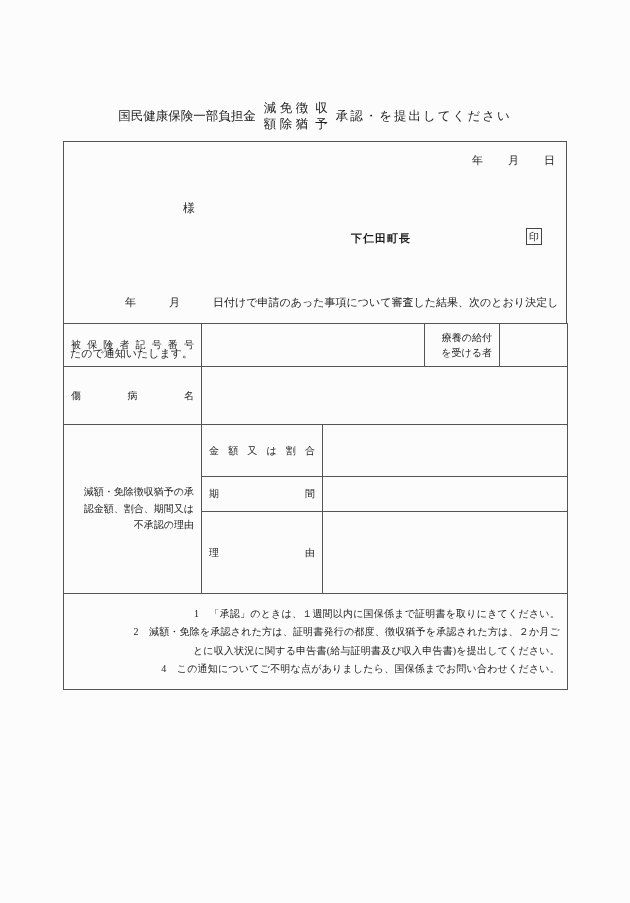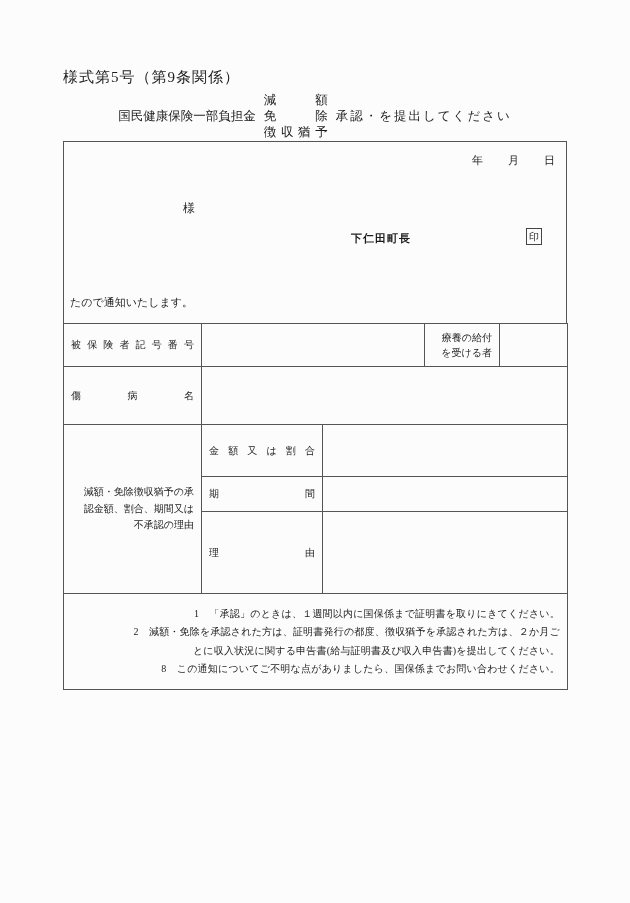--- a/index.html
+++ b/index.html
@@ -15,21 +15,21 @@
   }
   .form-number{
     position:absolute; left:63px; top:68px;
     font-size:15px; letter-spacing:1px;
   }
   .doc-title{
     position:absolute; left:63px; top:92px; width:504px; height:48px;
     display:flex; justify-content:center; align-items:center;
     font-size:12.5px; gap:8px;
   }
-  .title-options{ width:64px; display:flex; flex-direction:column; }
+  .title-options{ width:64px; display:flex; }
   .title-option{ text-align:justify; text-align-last:justify; line-height:16px; }
   .title-suffix{ letter-spacing:2px; }
 
   .box{
     position:absolute; left:63px; top:141px; width:504px; height:570px;
   }
   .box-header{
     position:relative; width:504px; height:182px;
     border:1px solid #555; border-bottom:none;
     font-size:11px;
@@ -56,40 +56,40 @@
   td.recipient-lbl{ padding:0 6px; line-height:15px; }
   td.decision-lbl{ line-height:16.5px; padding:0 5px; }
   td.notes-cell{ vertical-align:top; padding:14px 8px 0 8px; }
   .note-line{ white-space:pre-wrap; line-height:18.5px; letter-spacing:0.2px; }
 </style>
 </head>
 <body>
 
 <div class="page">
 
-  <div class="form-number">様式第5号（第9条関係）</div>
 
   <div class="doc-title">
     <span class="title-prefix">国民健康保険一部負担金</span>
     <span class="title-options">
       <span class="title-option">減額</span>
       <span class="title-option">免除</span>
       <span class="title-option">徴収猶予</span>
     </span>
     <span class="title-suffix">承認・を提出してください</span>
   </div>
 
   <div class="box">
 
     <div class="box-header">
       <div class="date-line">年　　月　　日</div>
       <div class="addressee">様</div>
       <div class="sender">下仁田町長</div>
       <div class="seal">印</div>
       <div class="body-text">
+        <div>　　　　　年　　　月　　　日付けで申請のあった事項について審査した結果、次のとおり決定し</div>
         <div>たので通知いたします。</div>
       </div>
     </div>
 
     <table class="form-table">
       <colgroup>
         <col style="width:138px">
           <col style="width:121px">
           <col style="width:102px">
           <col style="width:75px">
@@ -120,21 +120,21 @@
       </tr>
       <tr style="height:82px">
         <td class="lbl-justify">理由</td>
         <td colspan="3"></td>
       </tr>
       <tr style="height:96px">
         <td colspan="5" class="notes-cell">
           <div class="note-line">1　「承認」のときは、１週間以内に国保係まで証明書を取りにきてください。</div>
           <div class="note-line">2　減額・免除を承認された方は、証明書発行の都度、徴収猶予を承認された方は、２か月ご</div>
           <div class="note-line"> とに収入状況に関する申告書(給与証明書及び収入申告書)を提出してください。</div>
-          <div class="note-line">8　この通知についてご不明な点がありましたら、国保係までお問い合わせください。</div>
+          <div class="note-line">4　この通知についてご不明な点がありましたら、国保係までお問い合わせください。</div>
         </td>
       </tr>
     </tbody>
       </table>
 
   </div>
 
 </div>
 
 </body></html>

